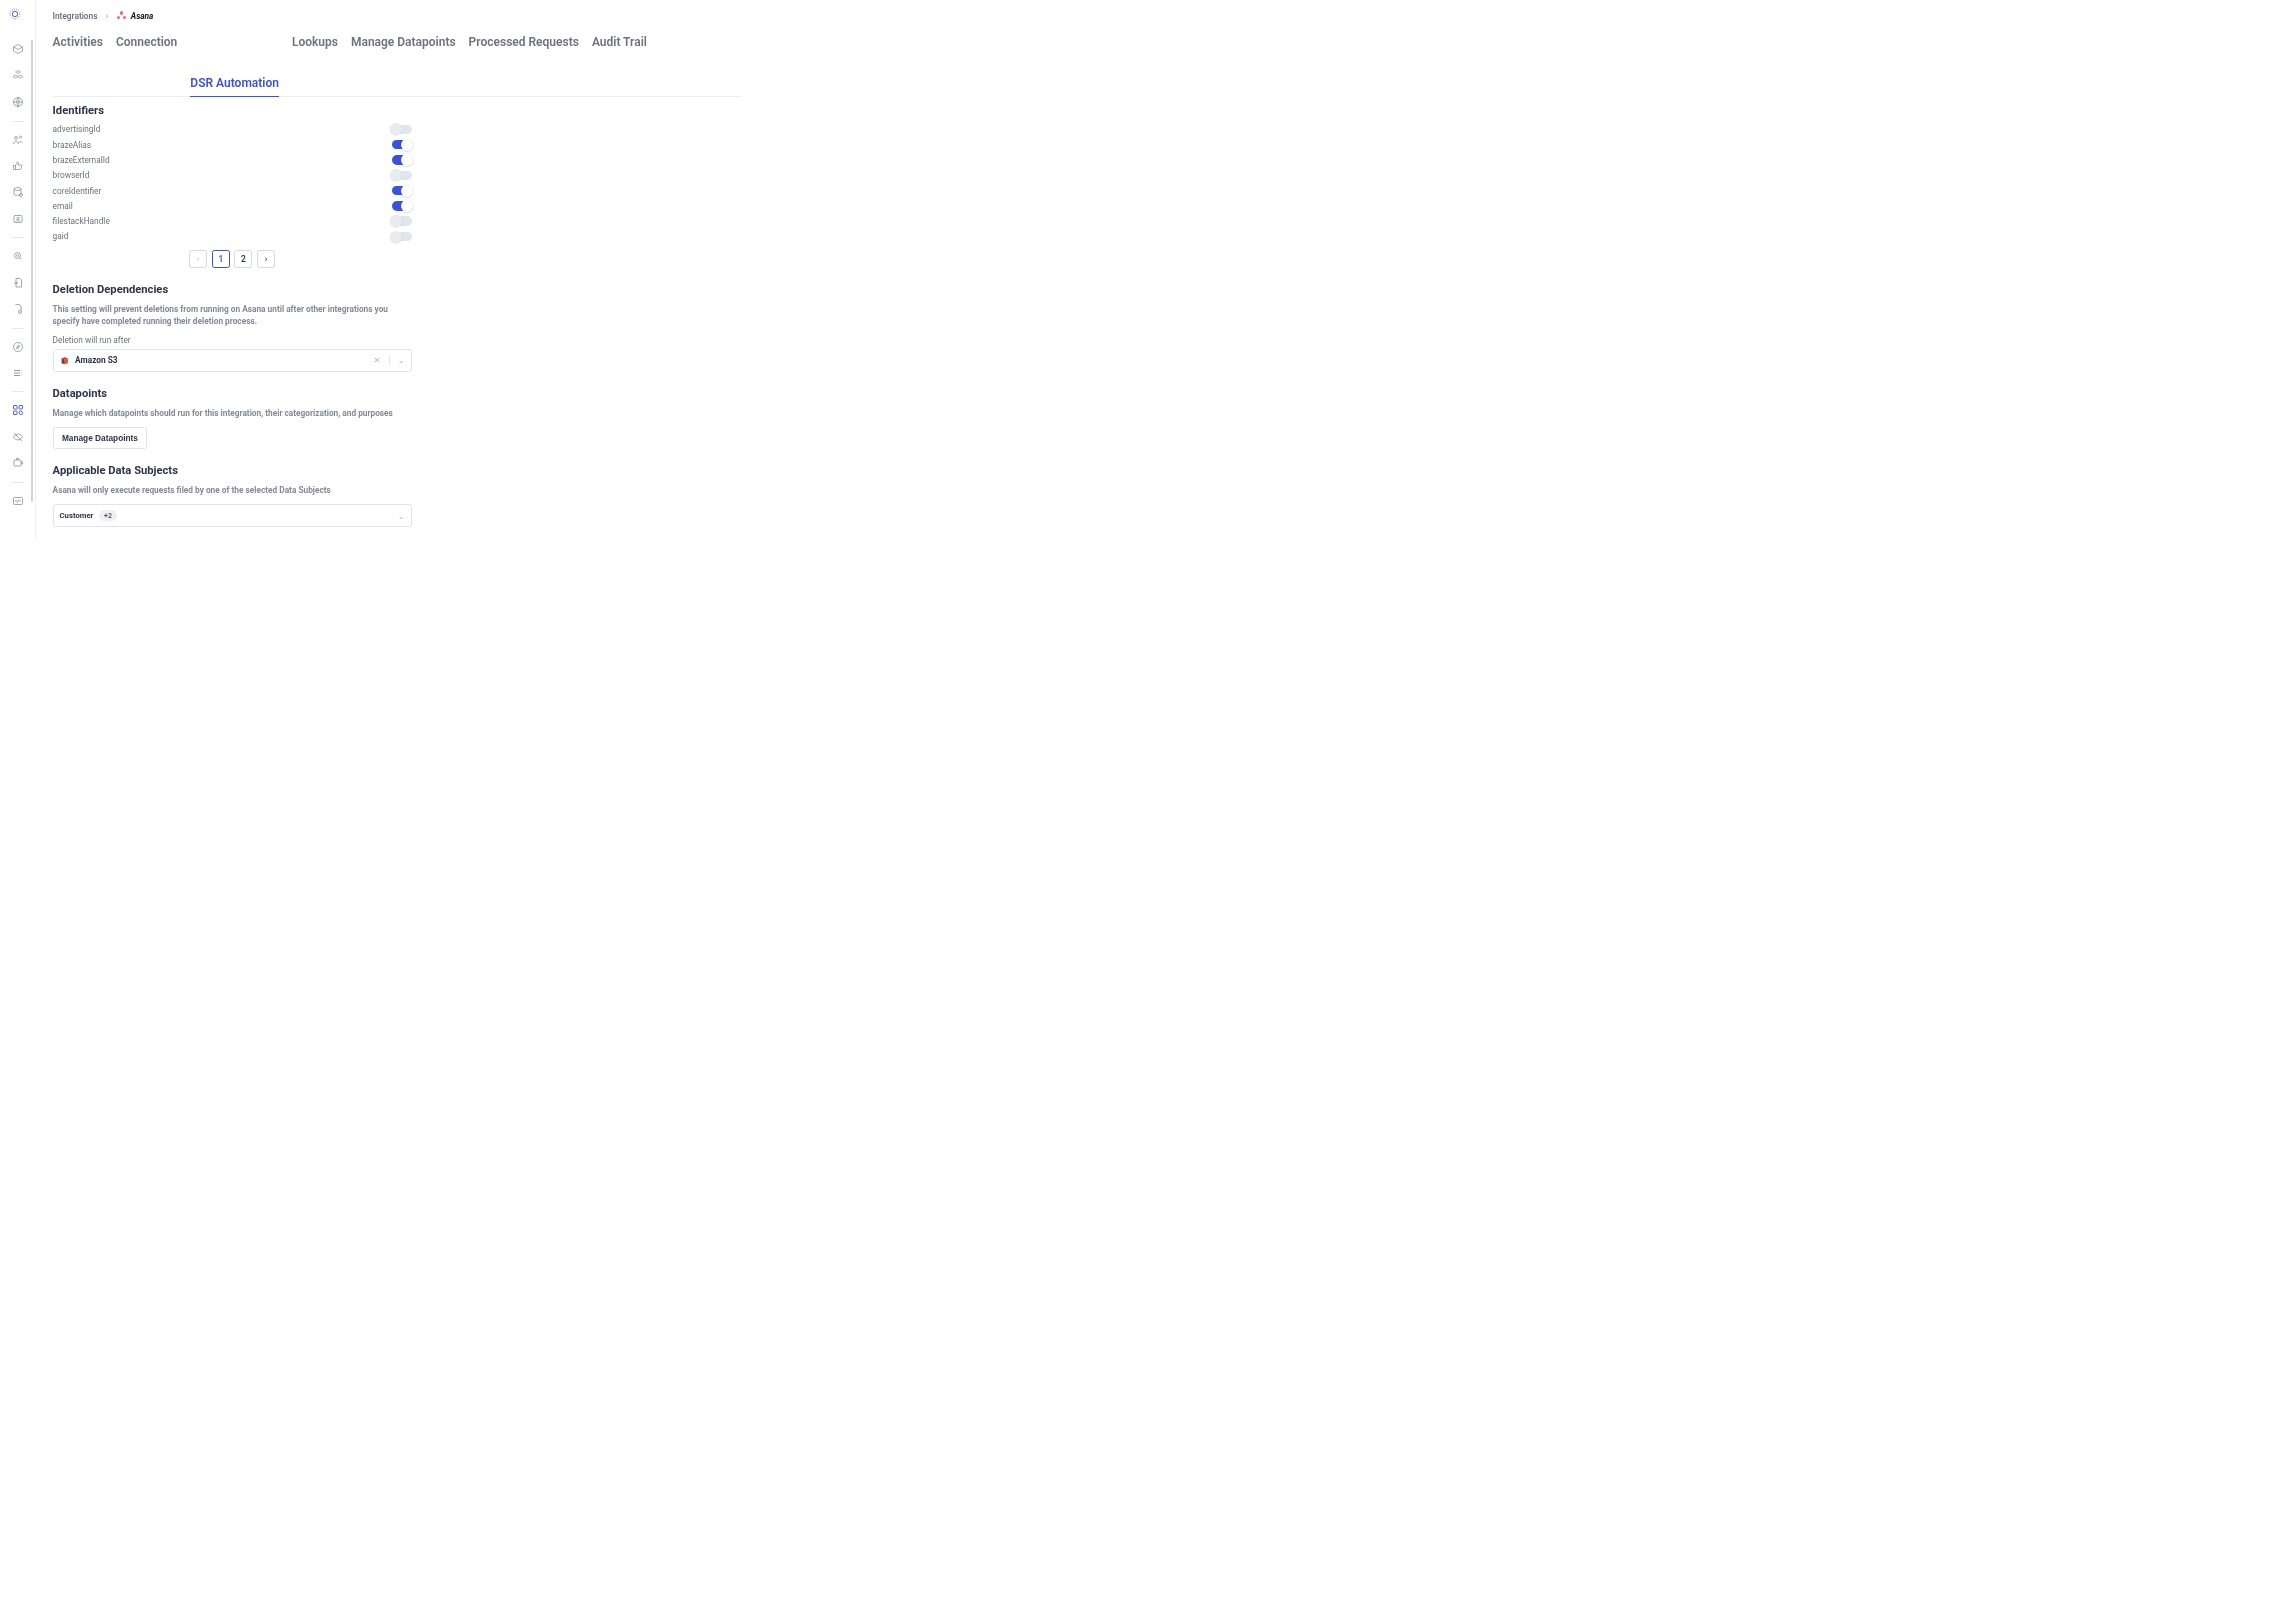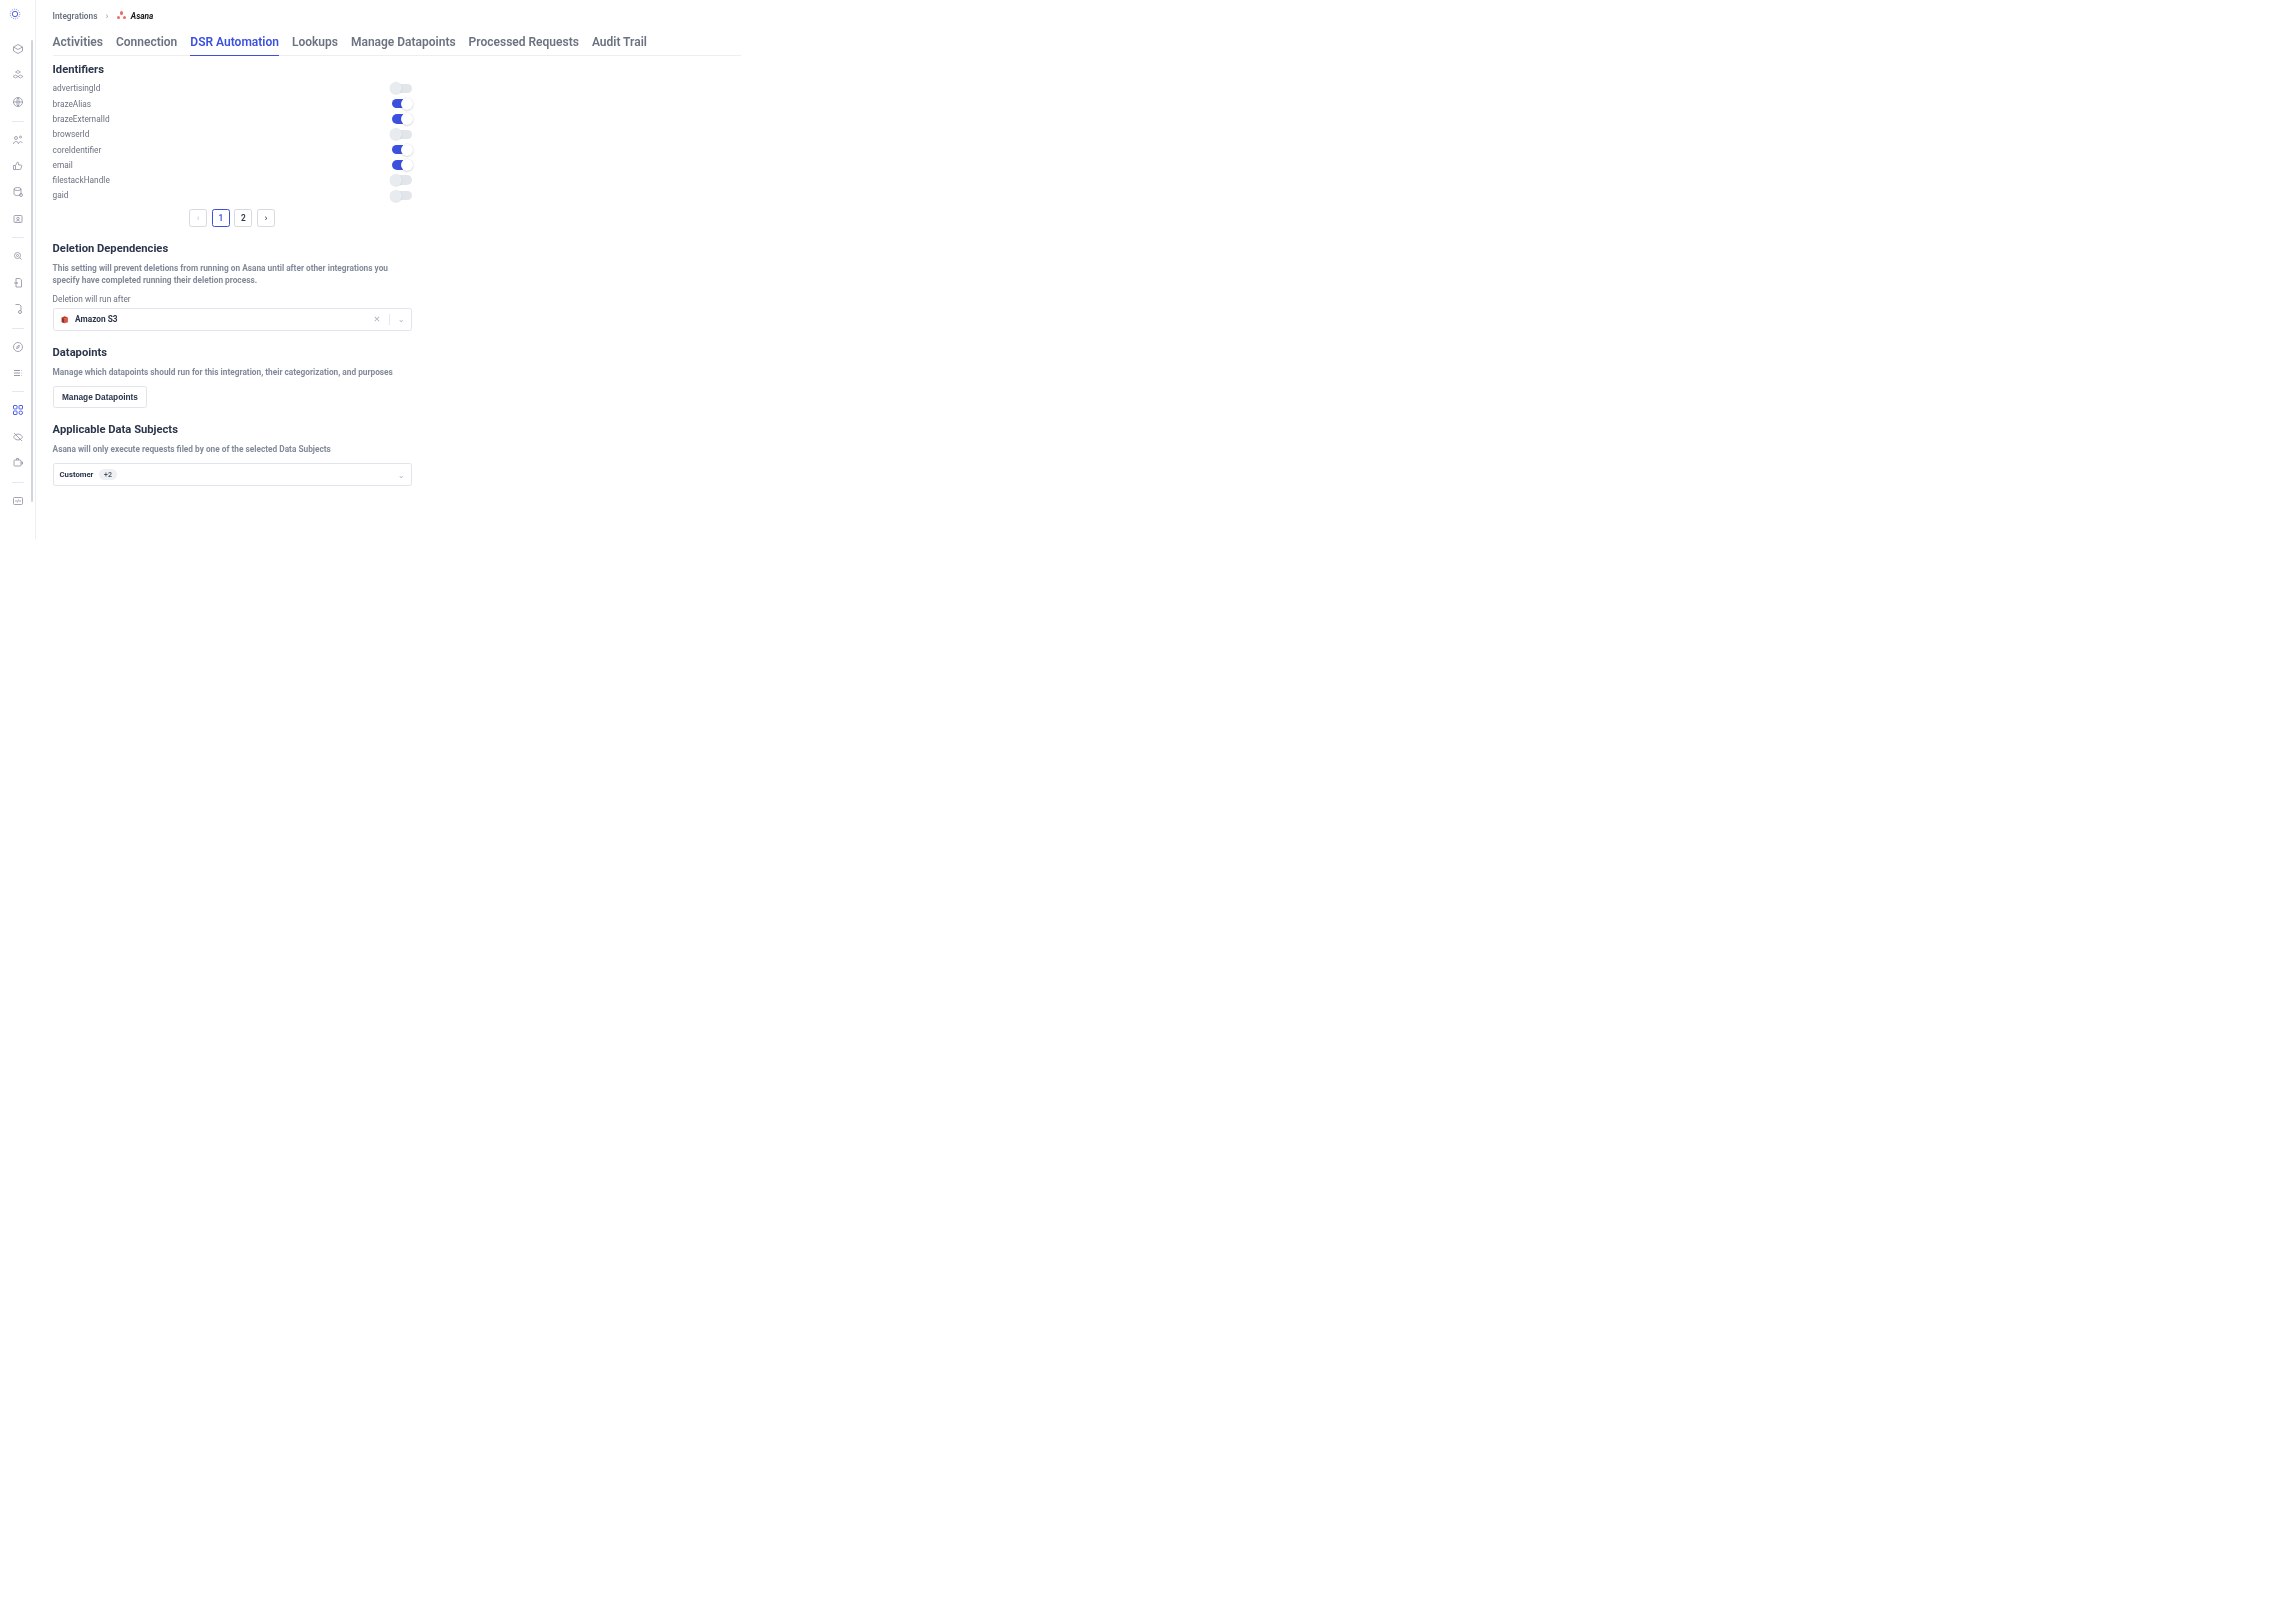--- a/index.html
+++ b/index.html
@@ -98,20 +98,21 @@
   }
   .tab {
     padding: 3.6px 0 6px 0;
     cursor: pointer;
     font-size: 12px;
   }
   .tab.active {
     color: #3c50e0;
     border-bottom: 1.2px solid #3c50e0;
     margin-bottom: -0.6px;
+    margin-top: 41px;
   }
 
   
   .content-col { width: 359px; margin-top: 7px; }
 
   
   .status-box {
     border: 1.2px solid #1f3fd8;
     border-radius: 1.2px;
     padding: 7px 9.5px 8.3px 9.5px;

